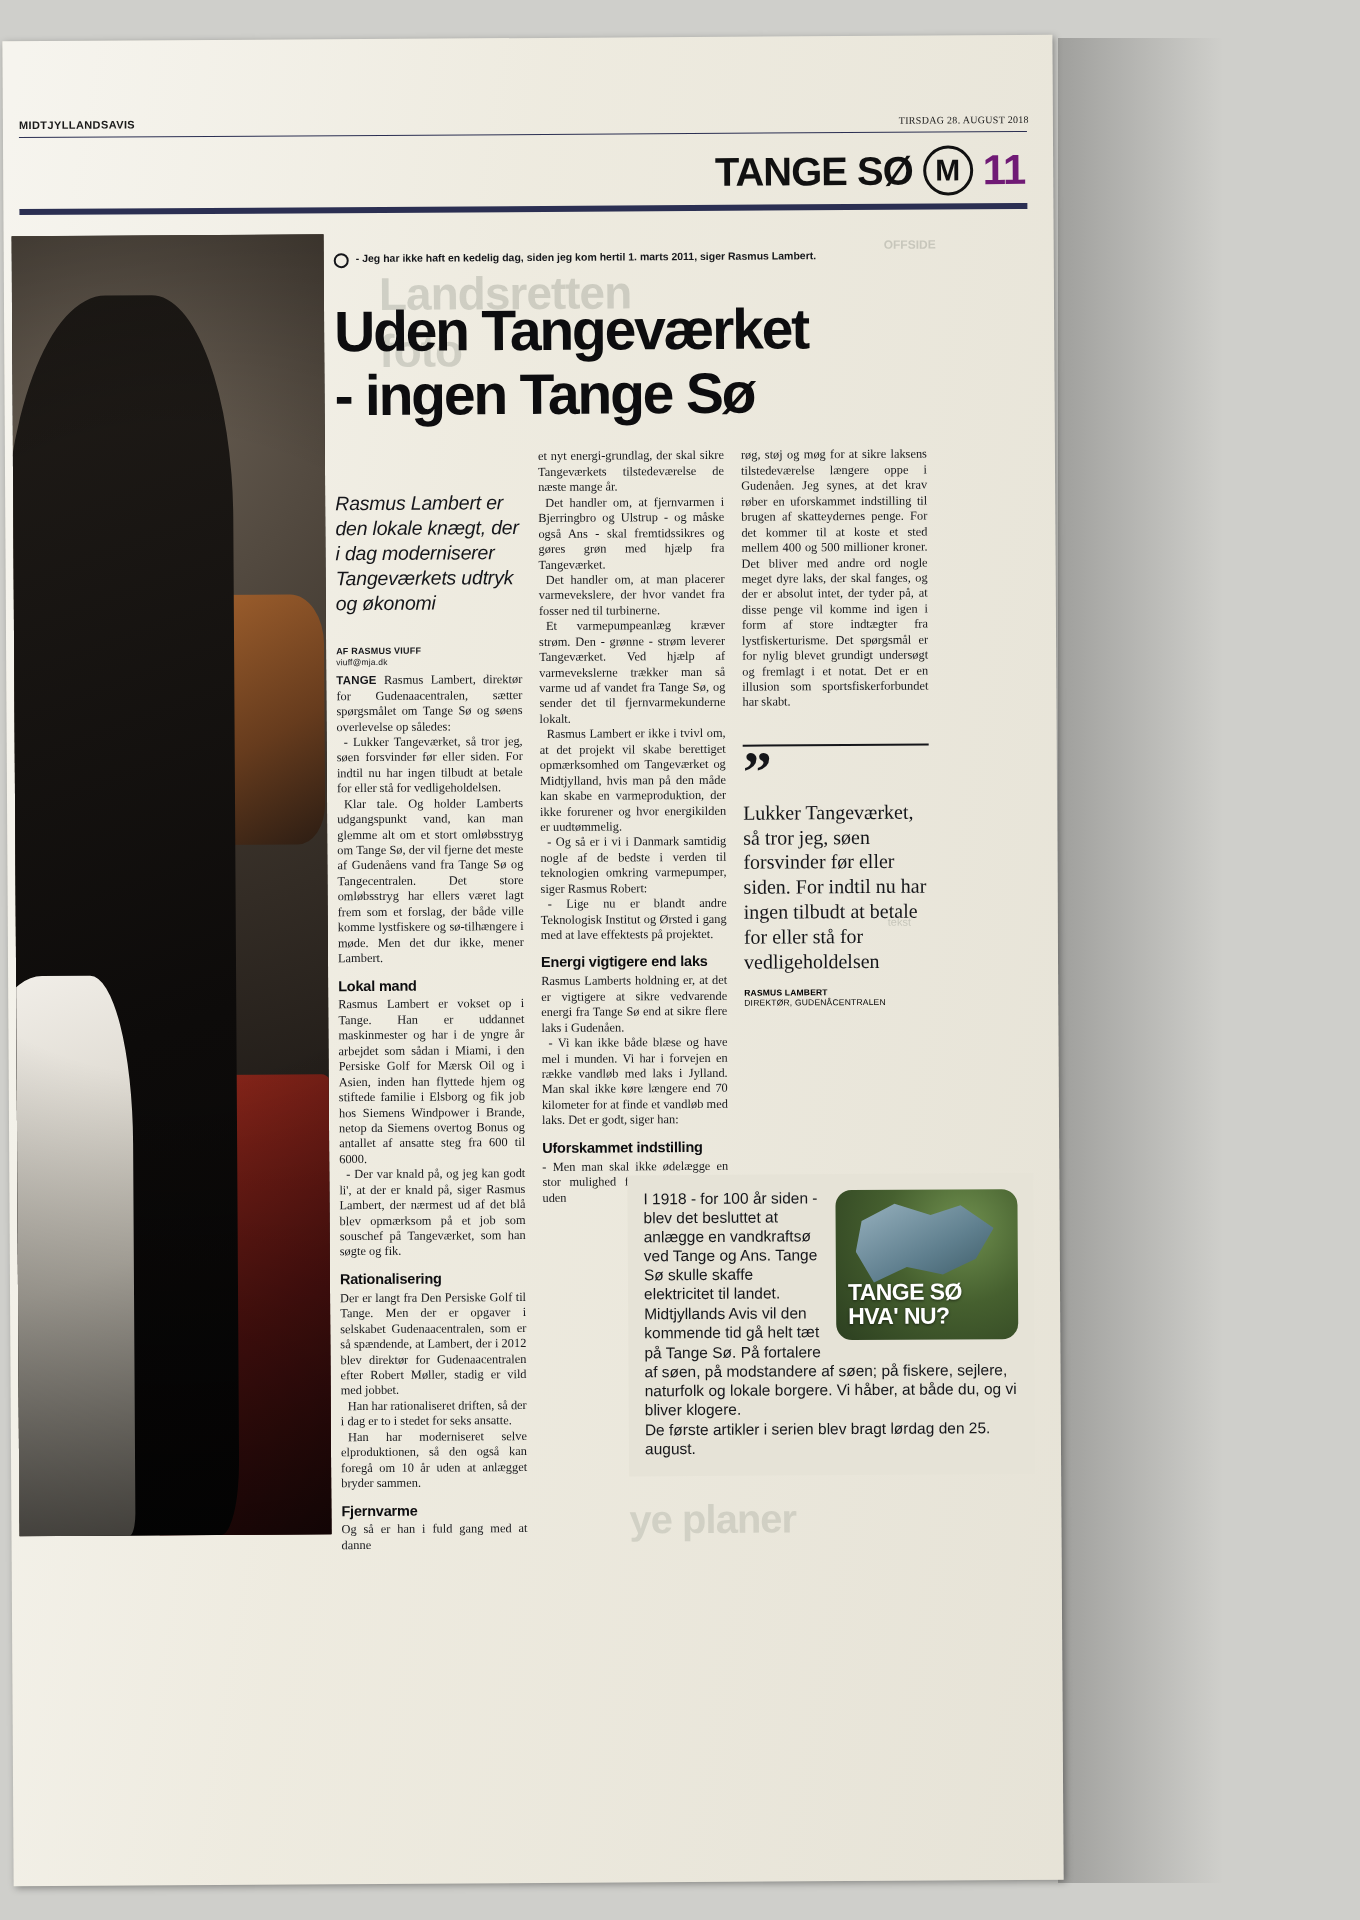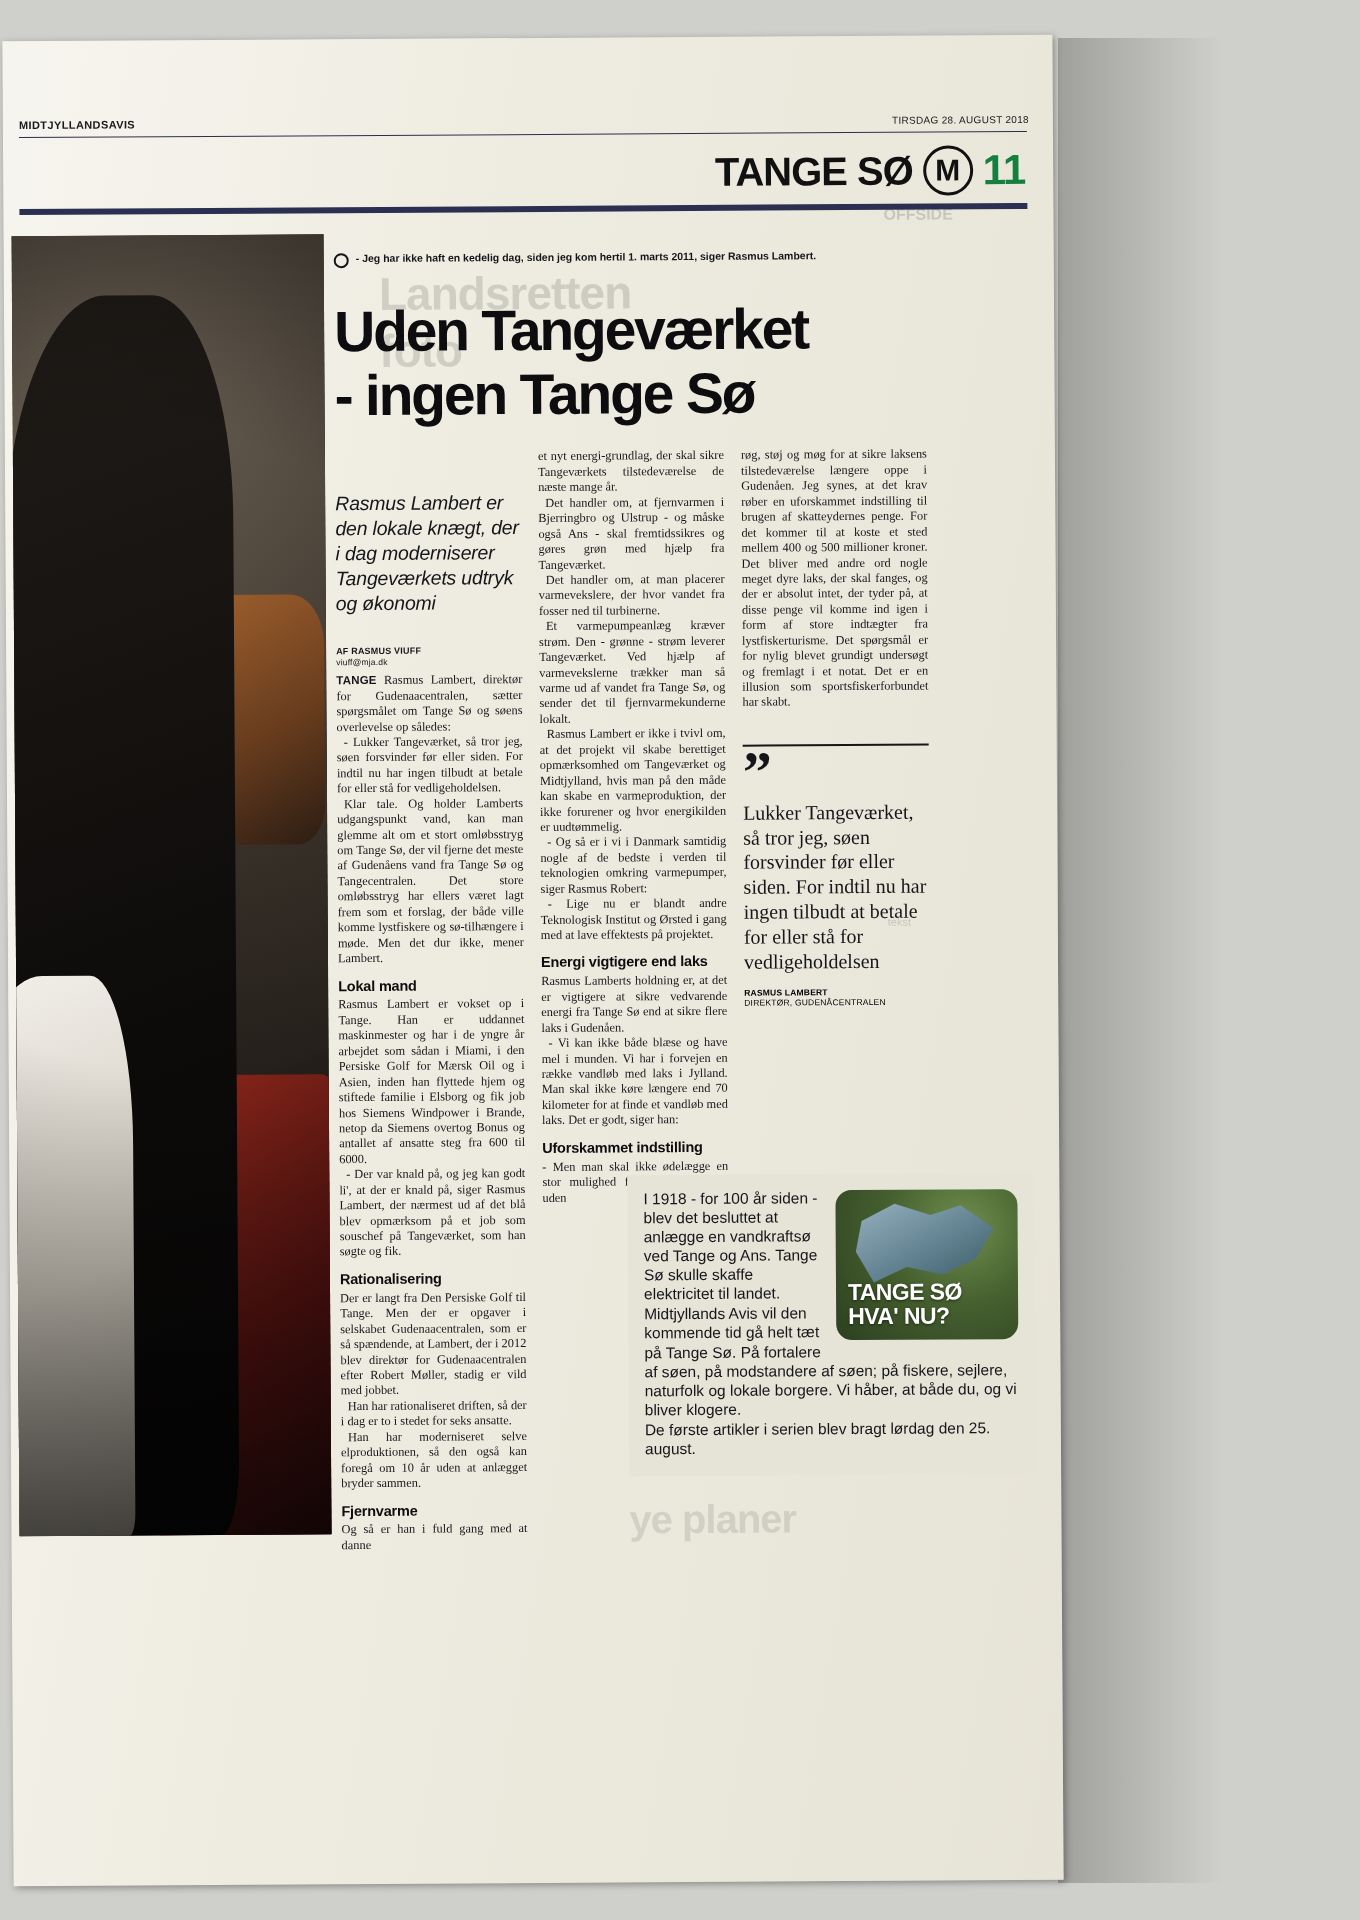--- a/index.html
+++ b/index.html
@@ -61,20 +61,21 @@
     font-weight: bold;
     letter-spacing: .4px;
     color: #1a1a1a;
   }
   .masthead .date {
     position: absolute;
     right: 0; top: 1px;
     font-size: 10px;
     letter-spacing: .3px;
     color: #1a1a1a;
+    font-family: Liberation Serif, serif;
   }
   .rule-thin {
     position: absolute;
     left: 16px; top: 96px;
     width: 1008px; height: 1px;
     background: #2b2f52;
   }
   .section-head {
     position: absolute;
     right: 28px; top: 110px;
@@ -94,21 +95,21 @@
     border: 3px solid #111;
     border-radius: 50%;
     display: flex; align-items: center; justify-content: center;
     font-size: 30px; font-weight: bold;
     color: #111;
     line-height: 1;
   }
   .page-num {
     font-size: 42px;
     font-weight: bold;
-    color: #15803d;
+    color: #701a75;
     letter-spacing: -1px;
   }
   .rule-thick {
     position: absolute;
     left: 16px; top: 168px;
     width: 1008px; height: 6px;
     background: #2b2f52;
   }
 
   
@@ -354,21 +355,21 @@
     color: rgba(60,70,60,.18);
     font-family: "Liberation Sans", sans-serif;
     font-weight: bold;
     pointer-events: none;
     user-select: none;
   }
   #g1 { left: 375px; top: 228px; font-size: 46px; letter-spacing: -1px; }
   #g2 { left: 375px; top: 285px; font-size: 46px; letter-spacing: -1px; }
   #g3 { left: 618px; top: 1460px; font-size: 40px; letter-spacing: -1px; color: rgba(60,70,60,.14); }
   #g4 { left: 880px; top: 880px; font-size: 11px; font-weight: normal; color: rgba(60,70,60,.2); }
-  #g5 { left: 880px; top: 170px; font-size: 16px; color: rgba(60,70,60,.2); }
+  #g5 { left: 880px; top: 202px; font-size: 12px; color: rgba(60,70,60,.2); }
 </style>
 </head>
 <body>
 
 <div id="page-scan"></div>
 <div class="shadow-right"></div>
 
 <div id="paper">
 
   <div class="ghost" id="g1">Landsretten</div>

